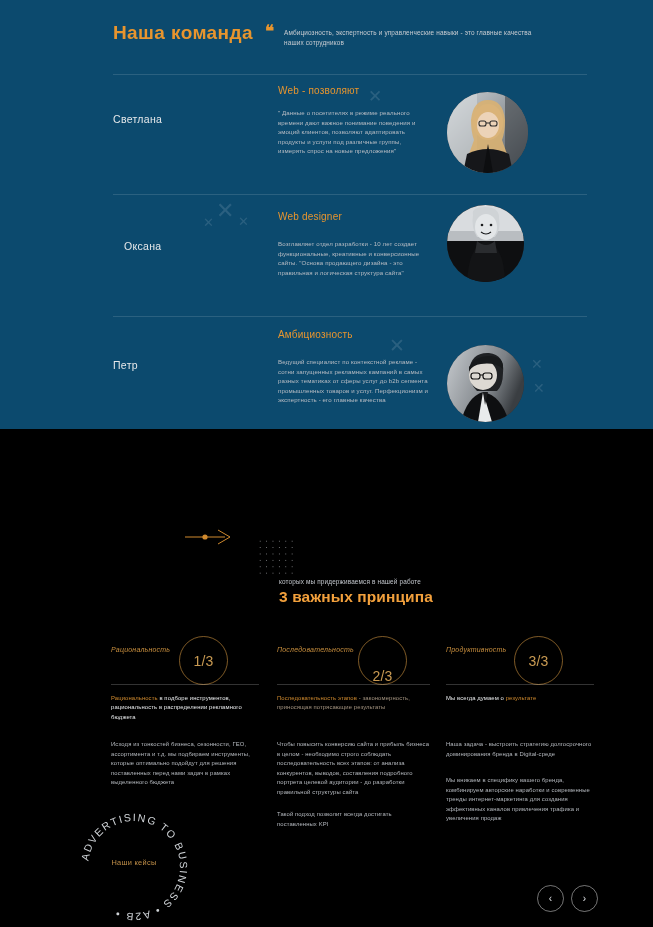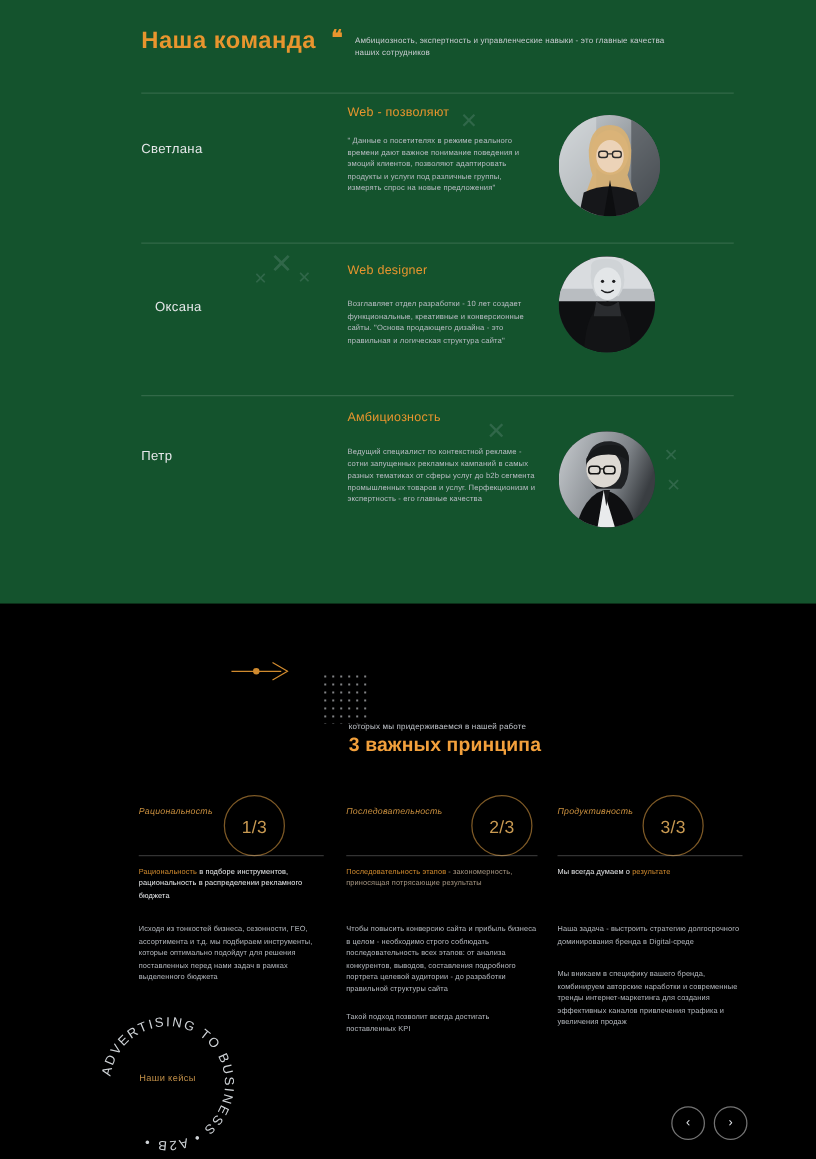--- a/index.html
+++ b/index.html
@@ -17,22 +17,22 @@
     width: 653px;
     height: 927px;
     overflow: hidden;
   }
 
   
   #team-section {
     position: absolute;
     left: 0; top: 0;
     width: 653px;
-    height: 483px;
-    background: #14532d;
+    height: 429px;
+    background: #0c4a6e;
     overflow: hidden;
   }
 
   .team-header {
     position: absolute;
     left: 113px; top: 22px;
     width: 480px;
     height: 46px;
   }
 
@@ -199,21 +199,21 @@
     position: absolute;
     top: 0;
     width: 49px; height: 49px;
     border: 1px solid rgba(201,143,62,0.62);
     border-radius: 50%;
     display: flex;
     align-items: center;
     justify-content: center;
   }
   .col-1 .col-circle { left: 68px; }
-  .col-2 .col-circle { left: 100px; }
+  .col-2 .col-circle { left: 81px; align-items: flex-end; }
   .col-3 .col-circle { left: 68px; }
 
   .col-circle span {
     font-size: 14px;
     color: #c99a52;
     letter-spacing: 0.2px;
     font-family: "Liberation Sans", sans-serif;
   }
 
   .col-rule {

